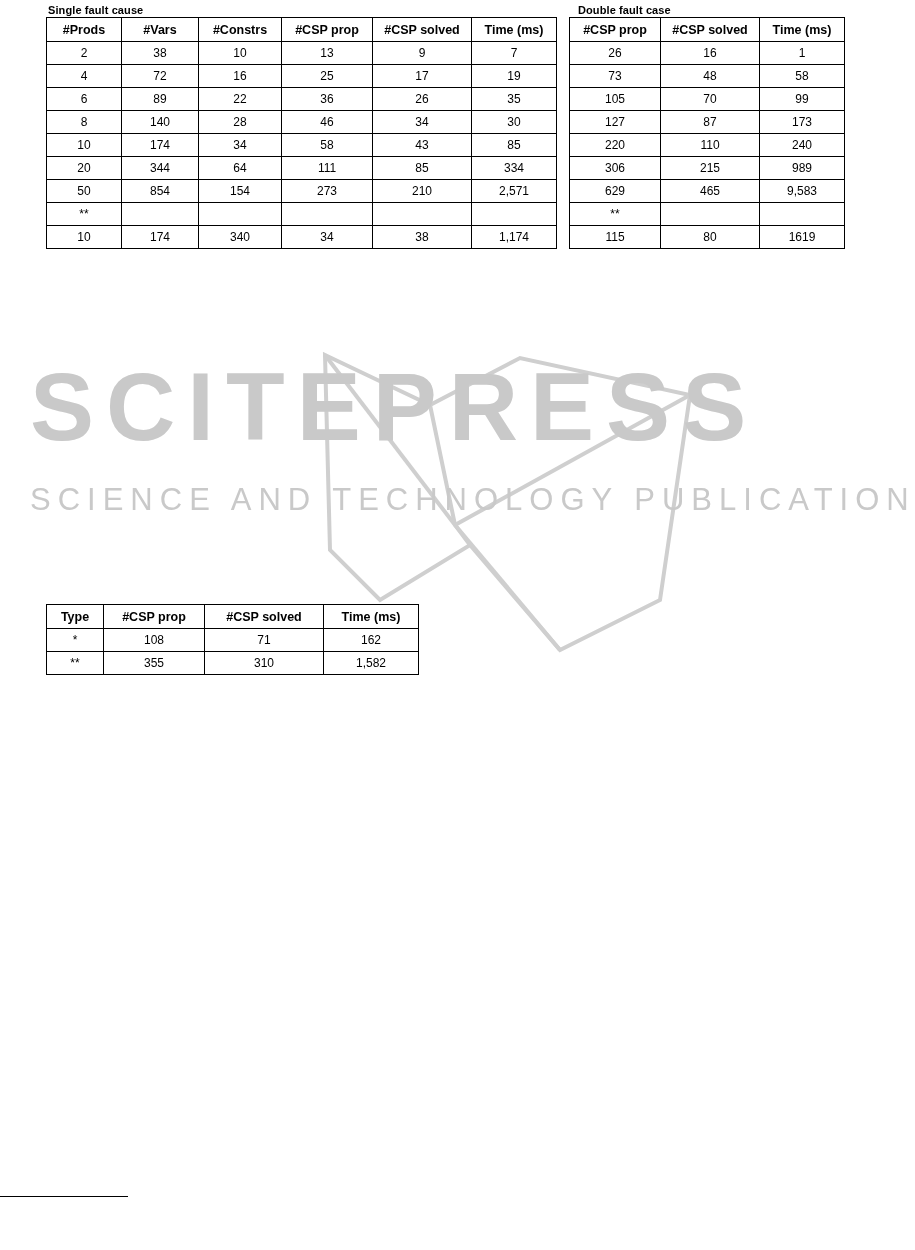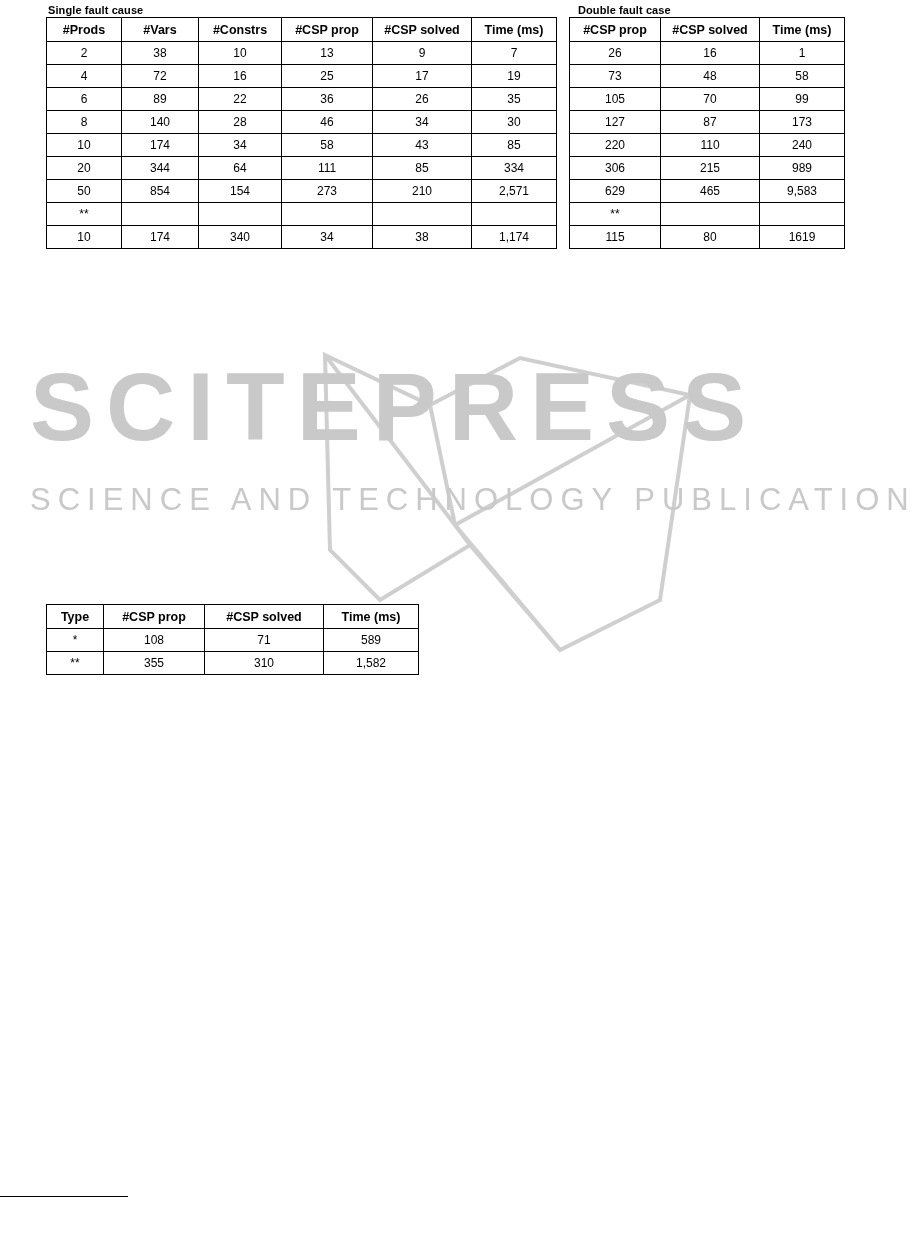--- a/index.html
+++ b/index.html
@@ -282,21 +282,21 @@
         <th class="s-prop">#CSP prop</th>
         <th class="s-solved">#CSP solved</th>
         <th class="s-time">Time (ms)</th>
       </tr>
     </thead>
     <tbody>
       <tr>
         <td>*</td>
         <td>108</td>
         <td>71</td>
-        <td>589</td>
+        <td>162</td>
       </tr>
       <tr>
         <td>**</td>
         <td>355</td>
         <td>310</td>
         <td>1,582</td>
       </tr>
     </tbody>
   </table>
 </div>

